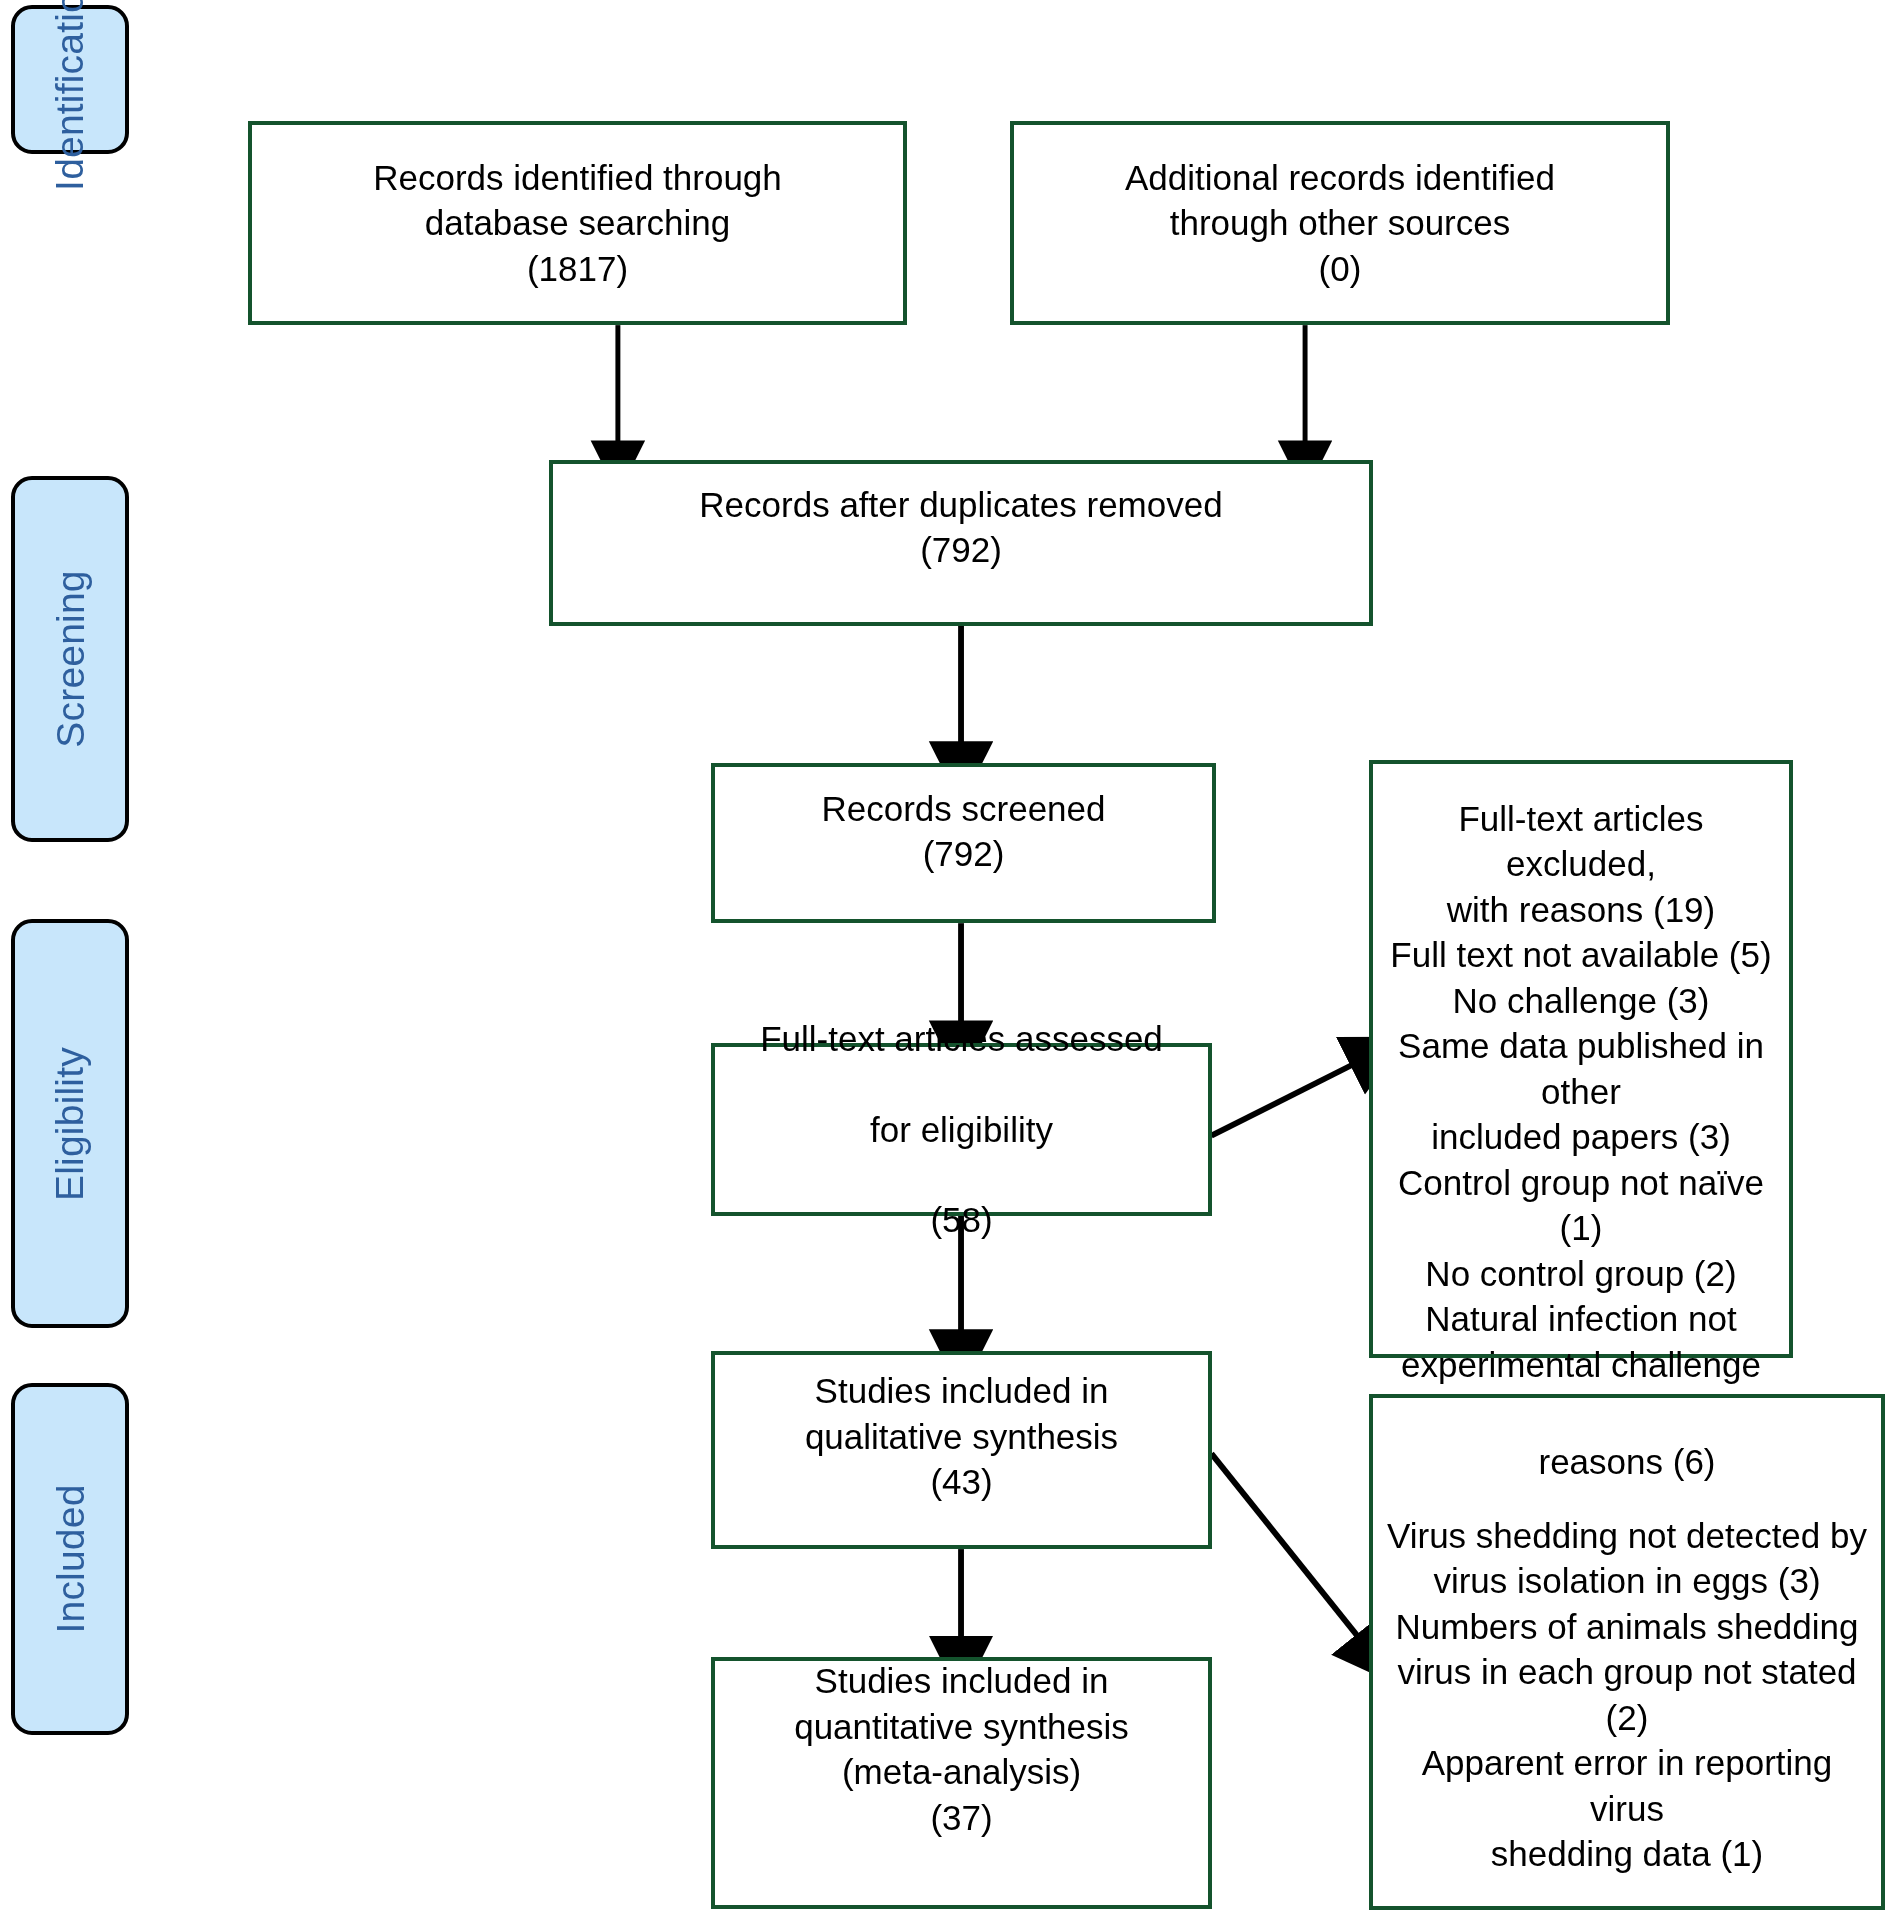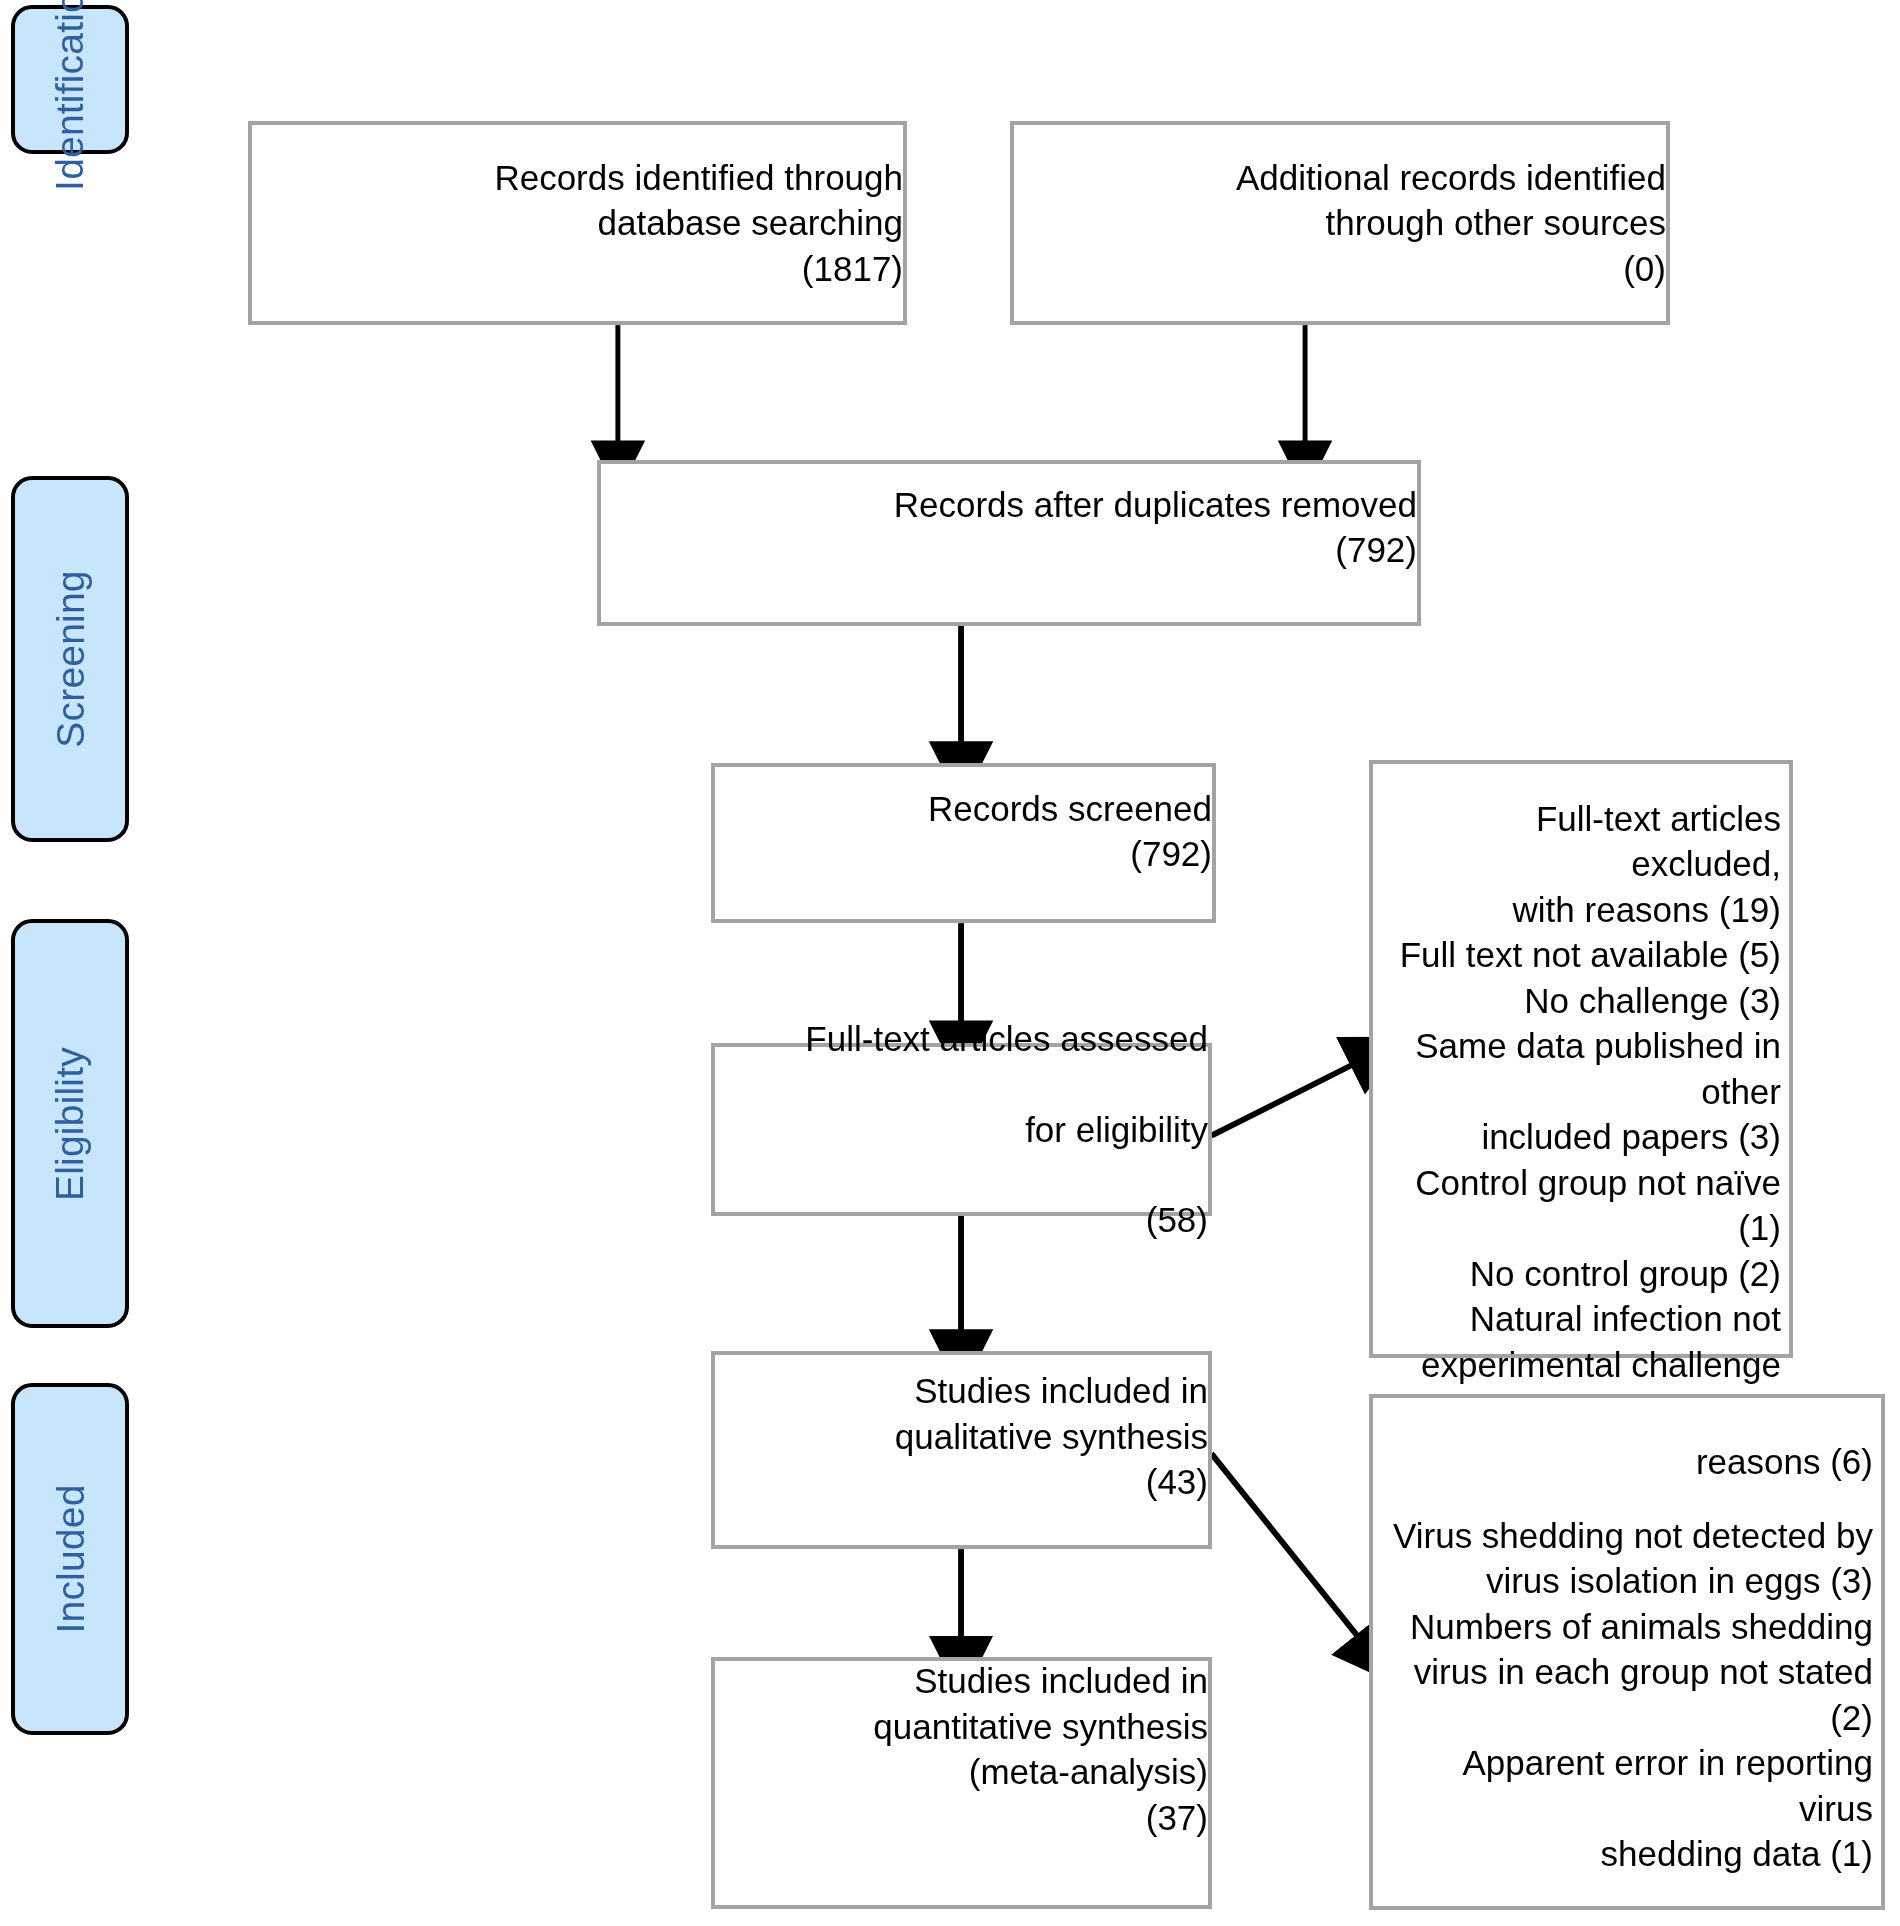--- a/index.html
+++ b/index.html
@@ -27,27 +27,27 @@
     white-space:nowrap;
     color:#2e5f9e;
     font-size:39px;
     font-family:"Liberation Sans", sans-serif;
     letter-spacing:0.2px;
   }
   
   .fbox{
     position:absolute;
     background:#ffffff;
-    border:4px solid #a3a3a3;
+    border:4px solid #14532d;
     box-sizing:border-box;
     display:flex;
     flex-direction:column;
     align-items:center;
     justify-content:center;
-    text-align:right;
+    text-align:center;
     color:#000000;
   }
   .fbox .line{
     display:block;
     width:100%;
     line-height:1.30;
     font-size:35px;
     font-family:"Liberation Sans", sans-serif;
   }
   
@@ -114,21 +114,21 @@
     <span class="line">database searching</span>
     <span class="line">(1817)</span>
   </div>
 
   <div class="fbox" style="left:1010px; top:121px; width:660px; height:204px;">
     <span class="line">Additional records identified</span>
     <span class="line">through other sources</span>
     <span class="line">(0)</span>
   </div>
 
-  <div class="fbox" style="left:549px; top:460px; width:824px; height:166px; padding-bottom:31.5px;margin-left:48px;">
+  <div class="fbox" style="left:549px; top:460px; width:824px; height:166px; padding-bottom:31.5px;">
     <span class="line">Records after duplicates removed</span>
     <span class="line">(792)</span>
   </div>
 
   <div class="fbox" style="left:711px; top:763px; width:505px; height:160px; padding-bottom:24px;">
     <span class="line">Records screened</span>
     <span class="line">(792)</span>
   </div>
 
   <div class="fbox" style="left:711px; top:1043px; width:501px; height:173px;gap:45px;">

